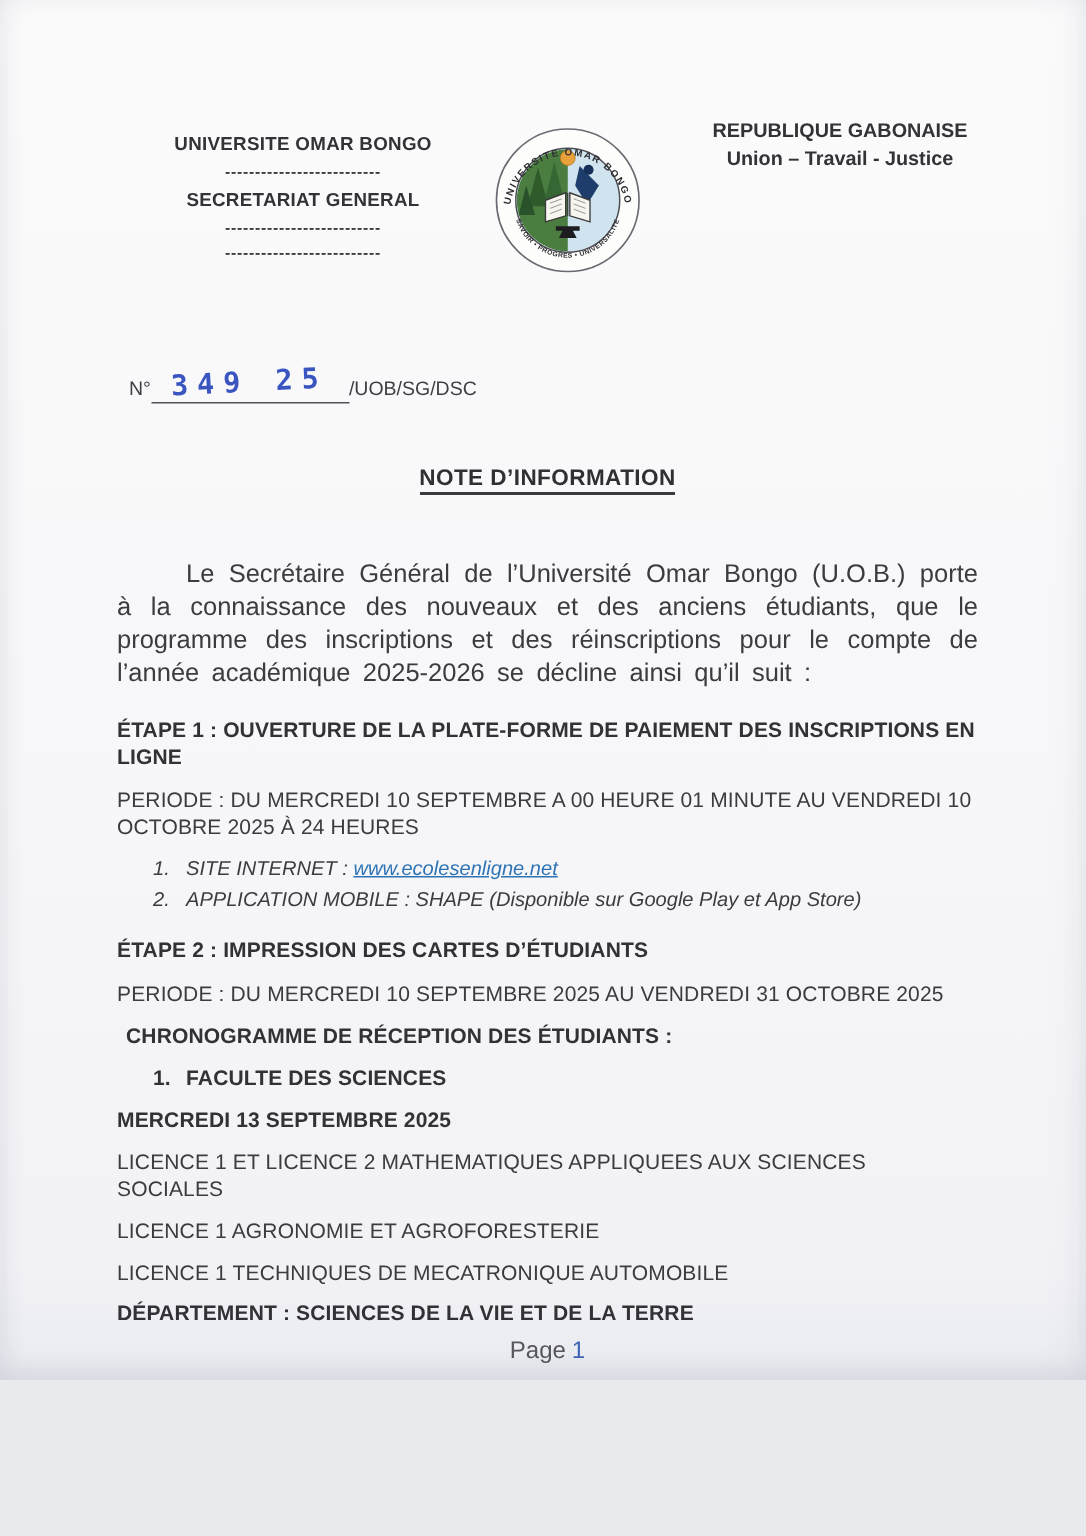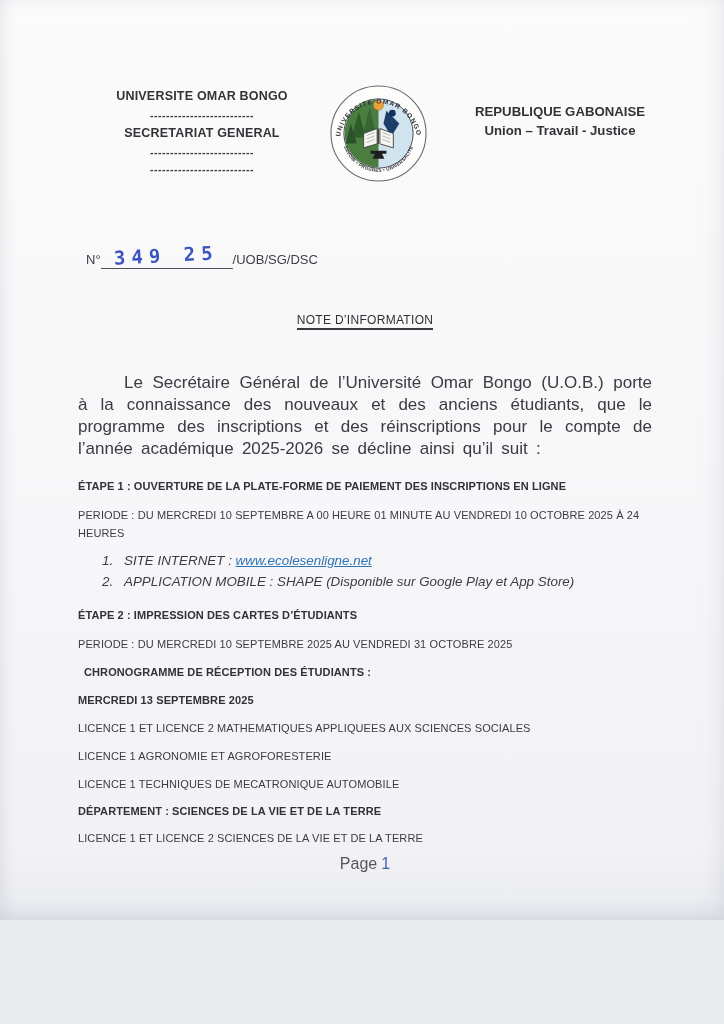--- a/index.html
+++ b/index.html
@@ -16,45 +16,45 @@
   
   .header-left {
     position:absolute; top:88px; left:86px; width:232px;
     text-align:center; font-weight:bold; font-size:12.5px; color:#333236;
     line-height:17px; letter-spacing:.2px;
   }
   .hdr-sep { display:block; font-size:10.5px; font-weight:bold; color:#3b3b3f; letter-spacing:.5px; line-height:14px; margin:3px 0; }
   .hdr-line3 { display:block; width:200px; margin:0 auto; }
   .logo-wrap { position:absolute; top:84px; left:329px; width:99px; height:99px; }
   .header-right {
-    position:absolute; top:102px; left:438px; width:244px;
+    position:absolute; top:77px; left:438px; width:244px;
     text-align:center; font-weight:bold; font-size:13.2px; color:#333236; line-height:19px;
   }
   
   .content { box-sizing:border-box; padding:246px 72px 0 78px; }
   .ref-line { margin-left:8px; font-size:13px; color:#3e3e44; height:26px; }
   .ref-underline {
     display:inline-block; width:132px; text-align:center;
     border-bottom:1.6px solid #50505a; vertical-align:baseline; height:22px;
   }
   .ref-number {
     display:inline-block; color:#3a55c0; font-size:19px; font-weight:600;
     letter-spacing:6px; font-family:"DejaVu Sans Mono", monospace;
     transform:rotate(-3deg) translateY(-2px);
   }
   .title-wrap { text-align:center; margin-top:38px; height:24px; }
   .title {
-    display:inline-block; font-weight:normal; font-size:12px; color:#322f34;
+    display:inline-block; font-weight:bold; font-size:15px; color:#322f34;
     letter-spacing:.3px; border-bottom:2.2px solid #3a3a3e; padding-bottom:1px;
   }
   .intro {
     margin-top:38px; font-size:17px; line-height:22px; text-align:justify;
     text-indent:46px; word-spacing:3.5px; color:#3b3b40;
   }
-  .ln { font-size:11px; line-height:18px; margin-top:10px; letter-spacing:.1px; color:#3c3c40; }
+  .ln { font-size:14px; line-height:18px; margin-top:10px; letter-spacing:.1px; color:#3c3c40; }
   .bold { font-weight:bold; color:#323136; }
   .mt14 { margin-top:14px; } .mt11 { margin-top:11px; } .mt9 { margin-top:9px; }
   .step-list { margin:8px 0 0 24px; padding:0; list-style:none;font-style:italic; }
   .step-list li { font-size:13.4px; line-height:21px; color:#3c3c40; }
   .step-list .num { display:inline-block; width:22px; }
   a.doclink { color:#2e74b5; text-decoration:underline; cursor:pointer; }
   .indent-sm { padding-left:6px; }
   .fac-line { padding-left:24px; }
   .fac-line .num { display:inline-block; width:22px; }
   .footer-line { margin-top:8px; text-align:center; font-size:16px; color:#56565c; }
@@ -133,27 +133,29 @@
       </li>
       <li>
         <span class="num">2.</span><span>APPLICATION MOBILE : SHAPE (Disponible sur Google Play et App Store)</span>
       </li>
     </ol>
 
     <div class="ln bold mt14">ÉTAPE 2 : IMPRESSION DES CARTES D’ÉTUDIANTS</div>
     <div class="ln mt11">PERIODE : DU MERCREDI 10 SEPTEMBRE 2025 AU VENDREDI 31 OCTOBRE 2025</div>
     <div class="ln bold indent-sm">CHRONOGRAMME DE RÉCEPTION DES ÉTUDIANTS :</div>
 
+    <div class="ln bold fac-line">
+      <span class="num">1.</span><span>FACULTE DES SCIENCES</span>
+    </div>
 
     <div class="ln bold">MERCREDI 13 SEPTEMBRE 2025</div>
     <div class="ln">LICENCE 1 ET LICENCE 2 MATHEMATIQUES APPLIQUEES AUX SCIENCES SOCIALES</div>
     <div class="ln">LICENCE 1 AGRONOMIE ET AGROFORESTERIE</div>
     <div class="ln">LICENCE 1 TECHNIQUES DE MECATRONIQUE AUTOMOBILE</div>
 
     <div class="ln bold mt9">DÉPARTEMENT : SCIENCES DE LA VIE ET DE LA TERRE</div>
-    <div class="ln mt9">LICENCE 1 ET LICENCE 2 SCIENCES DE LA VIE ET DE LA TERRE</div>
 
     <div class="footer-line">
       <span>Page</span><span class="pg-num">1</span>
     </div>
 
   </div>
 </div>
 
 </body></html>

